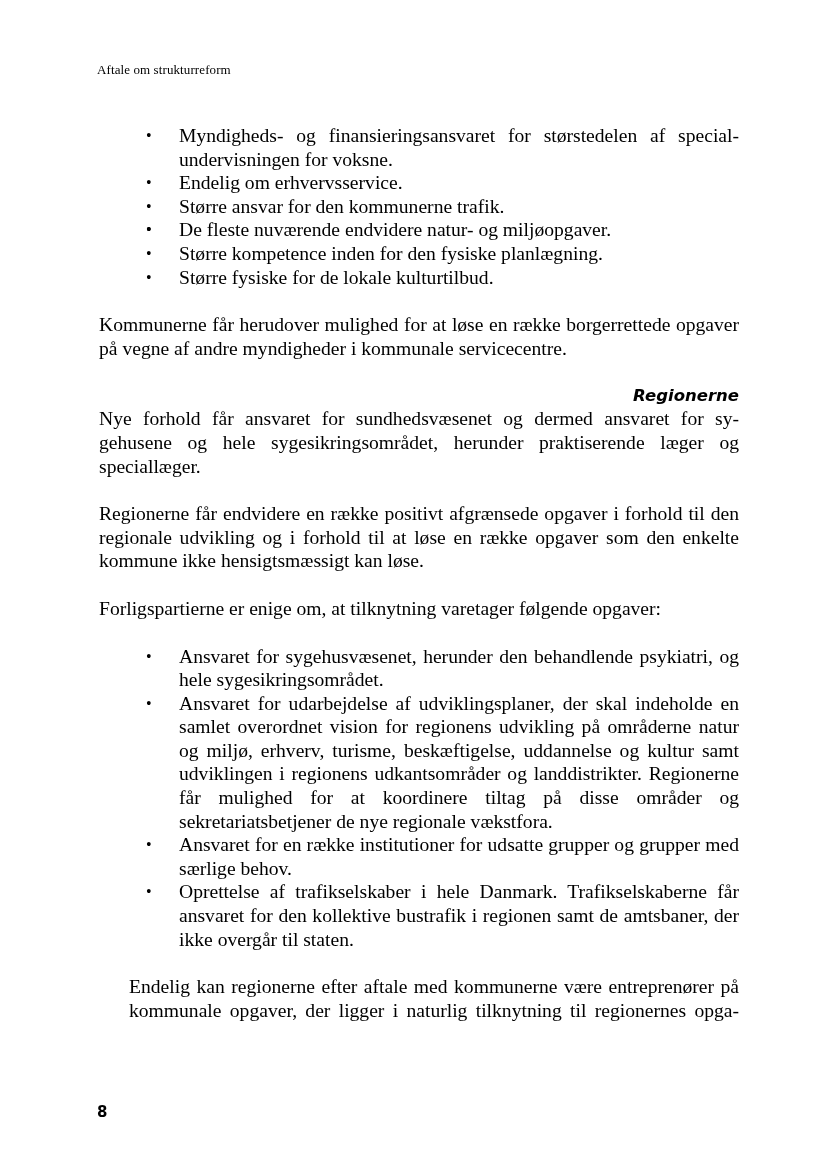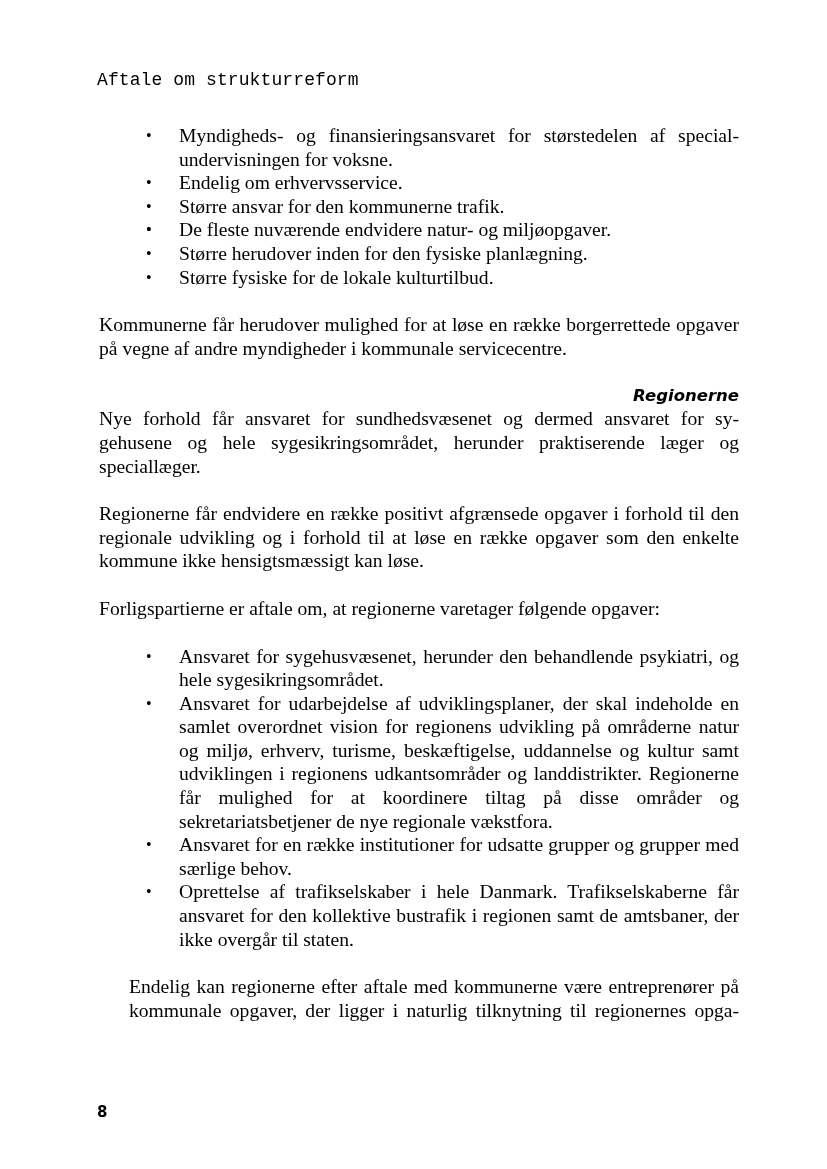--- a/index.html
+++ b/index.html
@@ -1,17 +1,17 @@
 <!DOCTYPE html>
 <html><head>
 <meta charset="utf-8">
 <style>
   html, body { margin: 0; padding: 0; background: #ffffff; }
   body { width: 827px; height: 1169px; position: relative; overflow: hidden; color: #000; }
-  .header { position: absolute; left: 97px; top: 70px; font-family: Liberation Mono, monospace; font-size: 18px; letter-spacing: 0.1px; }
+  .header { position: absolute; left: 97px; top: 62px; font-family: Liberation Serif, serif; font-size: 13px; letter-spacing: 0.1px; }
   .content { position: absolute; left: 99px; top: 124px; width: 640px; font-family: "Liberation Serif", serif; font-size: 19.6px; line-height: 23.6px; }
   ul.bullets { list-style: none; margin: 0; padding: 0 0 0 80px; }
   ul.bullets li { position: relative; text-align: justify; }
   ul.bullets li .bullet { position: absolute; left: -33px; top: 0; font-size: 16px; }
   p { margin: 0; text-align: justify; }
   .gap { height: 24px; }
   .heading { font-family: "DejaVu Sans", sans-serif; font-weight: bold; font-style: italic; font-size: 16.5px; line-height: 23px; margin-top: 0; text-align: right; }
   .pagenum { position: absolute; left: 97px; top: 1103px; font-family: "DejaVu Sans", sans-serif; font-weight: bold; font-size: 15px; }
   .last-line-justify { text-align-last: justify; margin-left: 30px; }
 </style>
@@ -20,32 +20,32 @@
 
 <div class="header">Aftale om strukturreform</div>
 
 <div class="content">
   <ul class="bullets">
     <li><span class="bullet">•</span><span>Myndigheds- og finansieringsansvaret for størstedelen af special­undervisningen for voksne.</span></li>
     <li><span class="bullet">•</span><span>Endelig om erhvervsservice.</span></li>
     <li><span class="bullet">•</span><span>Større ansvar for den kommunerne trafik.</span></li>
     <li><span class="bullet">•</span></li>
     <li><span class="bullet">•</span><span>De fleste nuværende endvidere natur- og miljøopgaver.</span></li>
-    <li><span class="bullet">•</span><span>Større herudover inden for den fysiske planlægning.</span></li>
+    <li><span class="bullet">•</span><span>Større kompetence inden for den fysiske planlægning.</span></li>
     <li><span class="bullet">•</span><span>Større fysiske for de lokale kulturtilbud.</span></li>
   </ul>
   <div class="gap"></div>
   <p>Kommunerne får herudover mulighed for at løse en række borgerrettede opgaver på vegne af andre myndigheder i kommunale servicecentre.</p>
   <div class="gap"></div>
   <div class="heading">Regionerne</div>
   <p>Nye forhold får ansvaret for sundhedsvæsenet og dermed ansvaret for sy­gehusene og hele sygesikringsområdet, herunder praktiserende læger og speciallæger.</p>
   <div class="gap"></div>
   <p>Regionerne får endvidere en række positivt afgrænsede opgaver i forhold til den regionale udvikling og i forhold til at løse en række opgaver som den enkelte kommune ikke hensigtsmæssigt kan løse.</p>
   <div class="gap"></div>
-  <p>Forligspartierne er aftale om, at regionerne varetager følgende opgaver:</p>
+  <p>Forligspartierne er enige om, at tilknytning varetager følgende opgaver:</p>
   <div class="gap"></div>
   <ul class="bullets">
     <li><span class="bullet">•</span><span>Ansvaret for sygehusvæsenet, herunder den behandlende psykiatri, og hele sygesikringsområdet.</span></li>
     <li><span class="bullet">•</span><span>Ansvaret for udarbejdelse af udviklingsplaner, der skal indeholde en samlet overordnet vision for regionens udvikling på områderne natur og miljø, erhverv, turisme, beskæftigelse, uddannelse og kul­tur samt udviklingen i regionens udkantsområder og landdistrikter. Regionerne får mulighed for at koordinere tiltag på disse områder og sekretariatsbetjener de nye regionale vækstfora.</span></li>
     <li><span class="bullet">•</span><span>Ansvaret for en række institutioner for udsatte grupper og grupper med særlige behov.</span></li>
     <li><span class="bullet">•</span><span>Oprettelse af trafikselskaber i hele Danmark. Trafikselskaberne får ansvaret for den kollektive bustrafik i regionen samt de amtsbaner, der ikke overgår til staten.</span></li>
   </ul>
   <div class="gap"></div>
   <p class="last-line-justify">Endelig kan regionerne efter aftale med kommunerne være entreprenører på kommunale opgaver, der ligger i naturlig tilknytning til regionernes opga-</p>
 </div>

